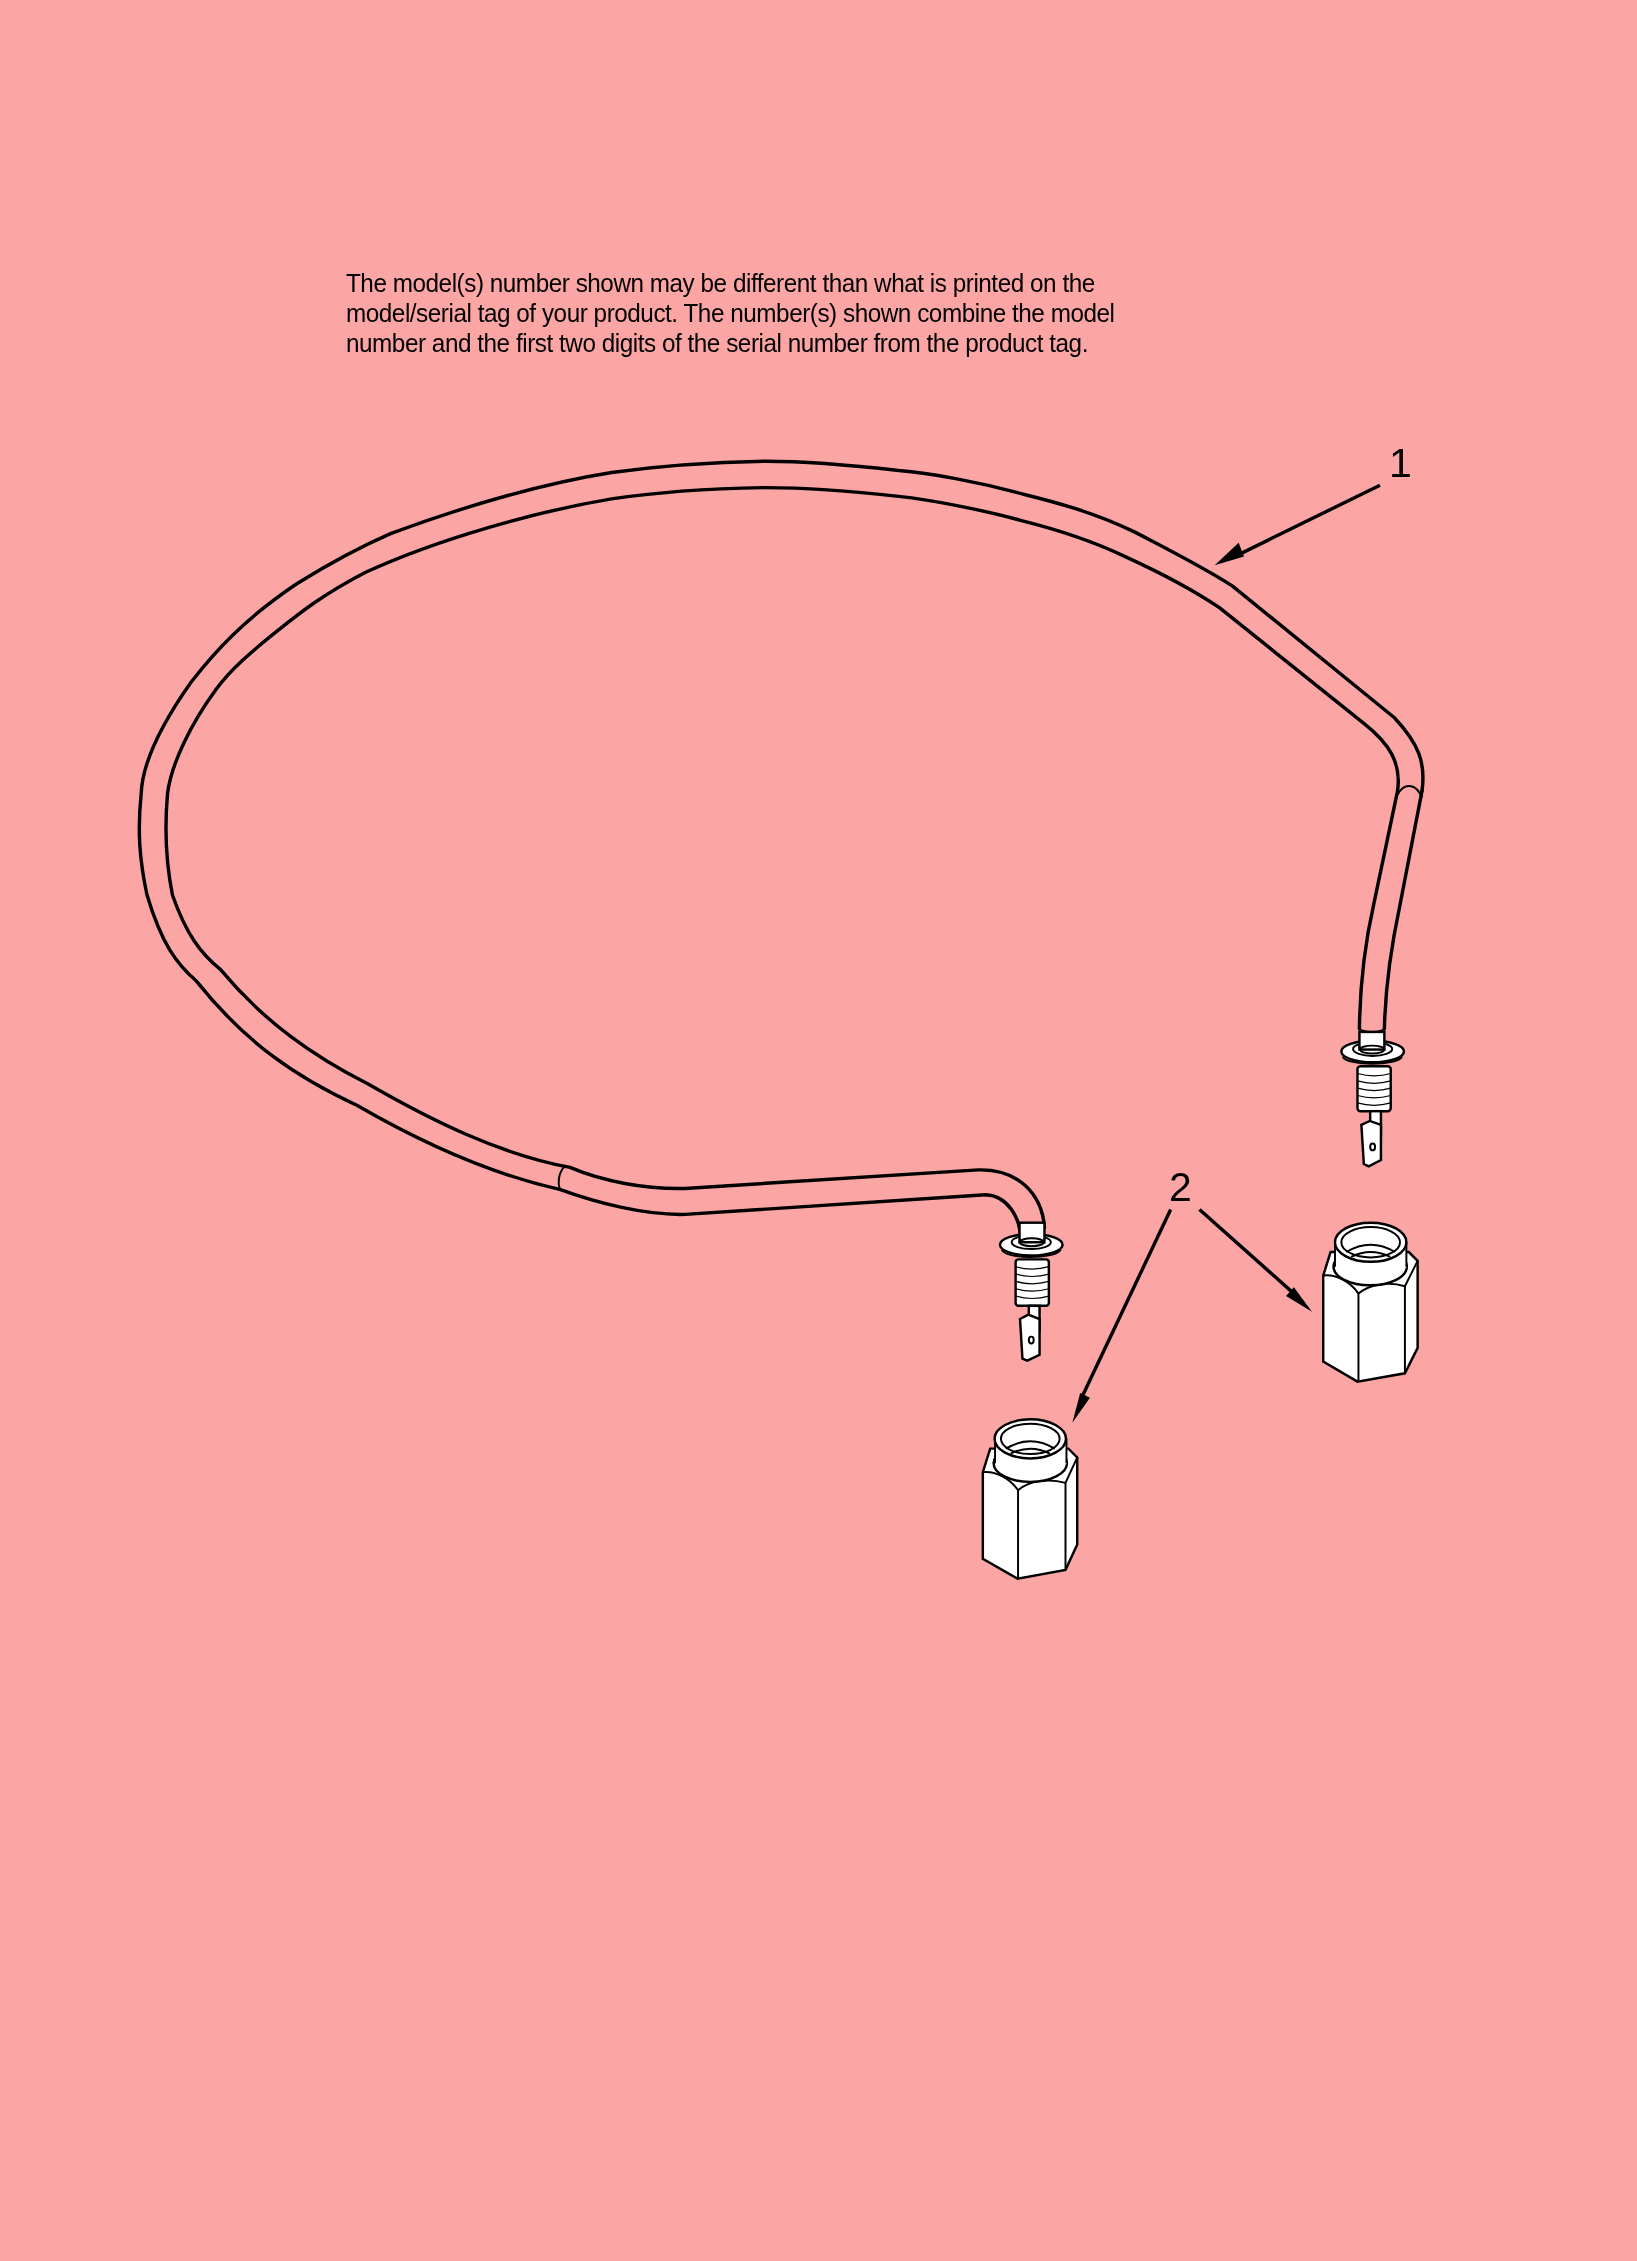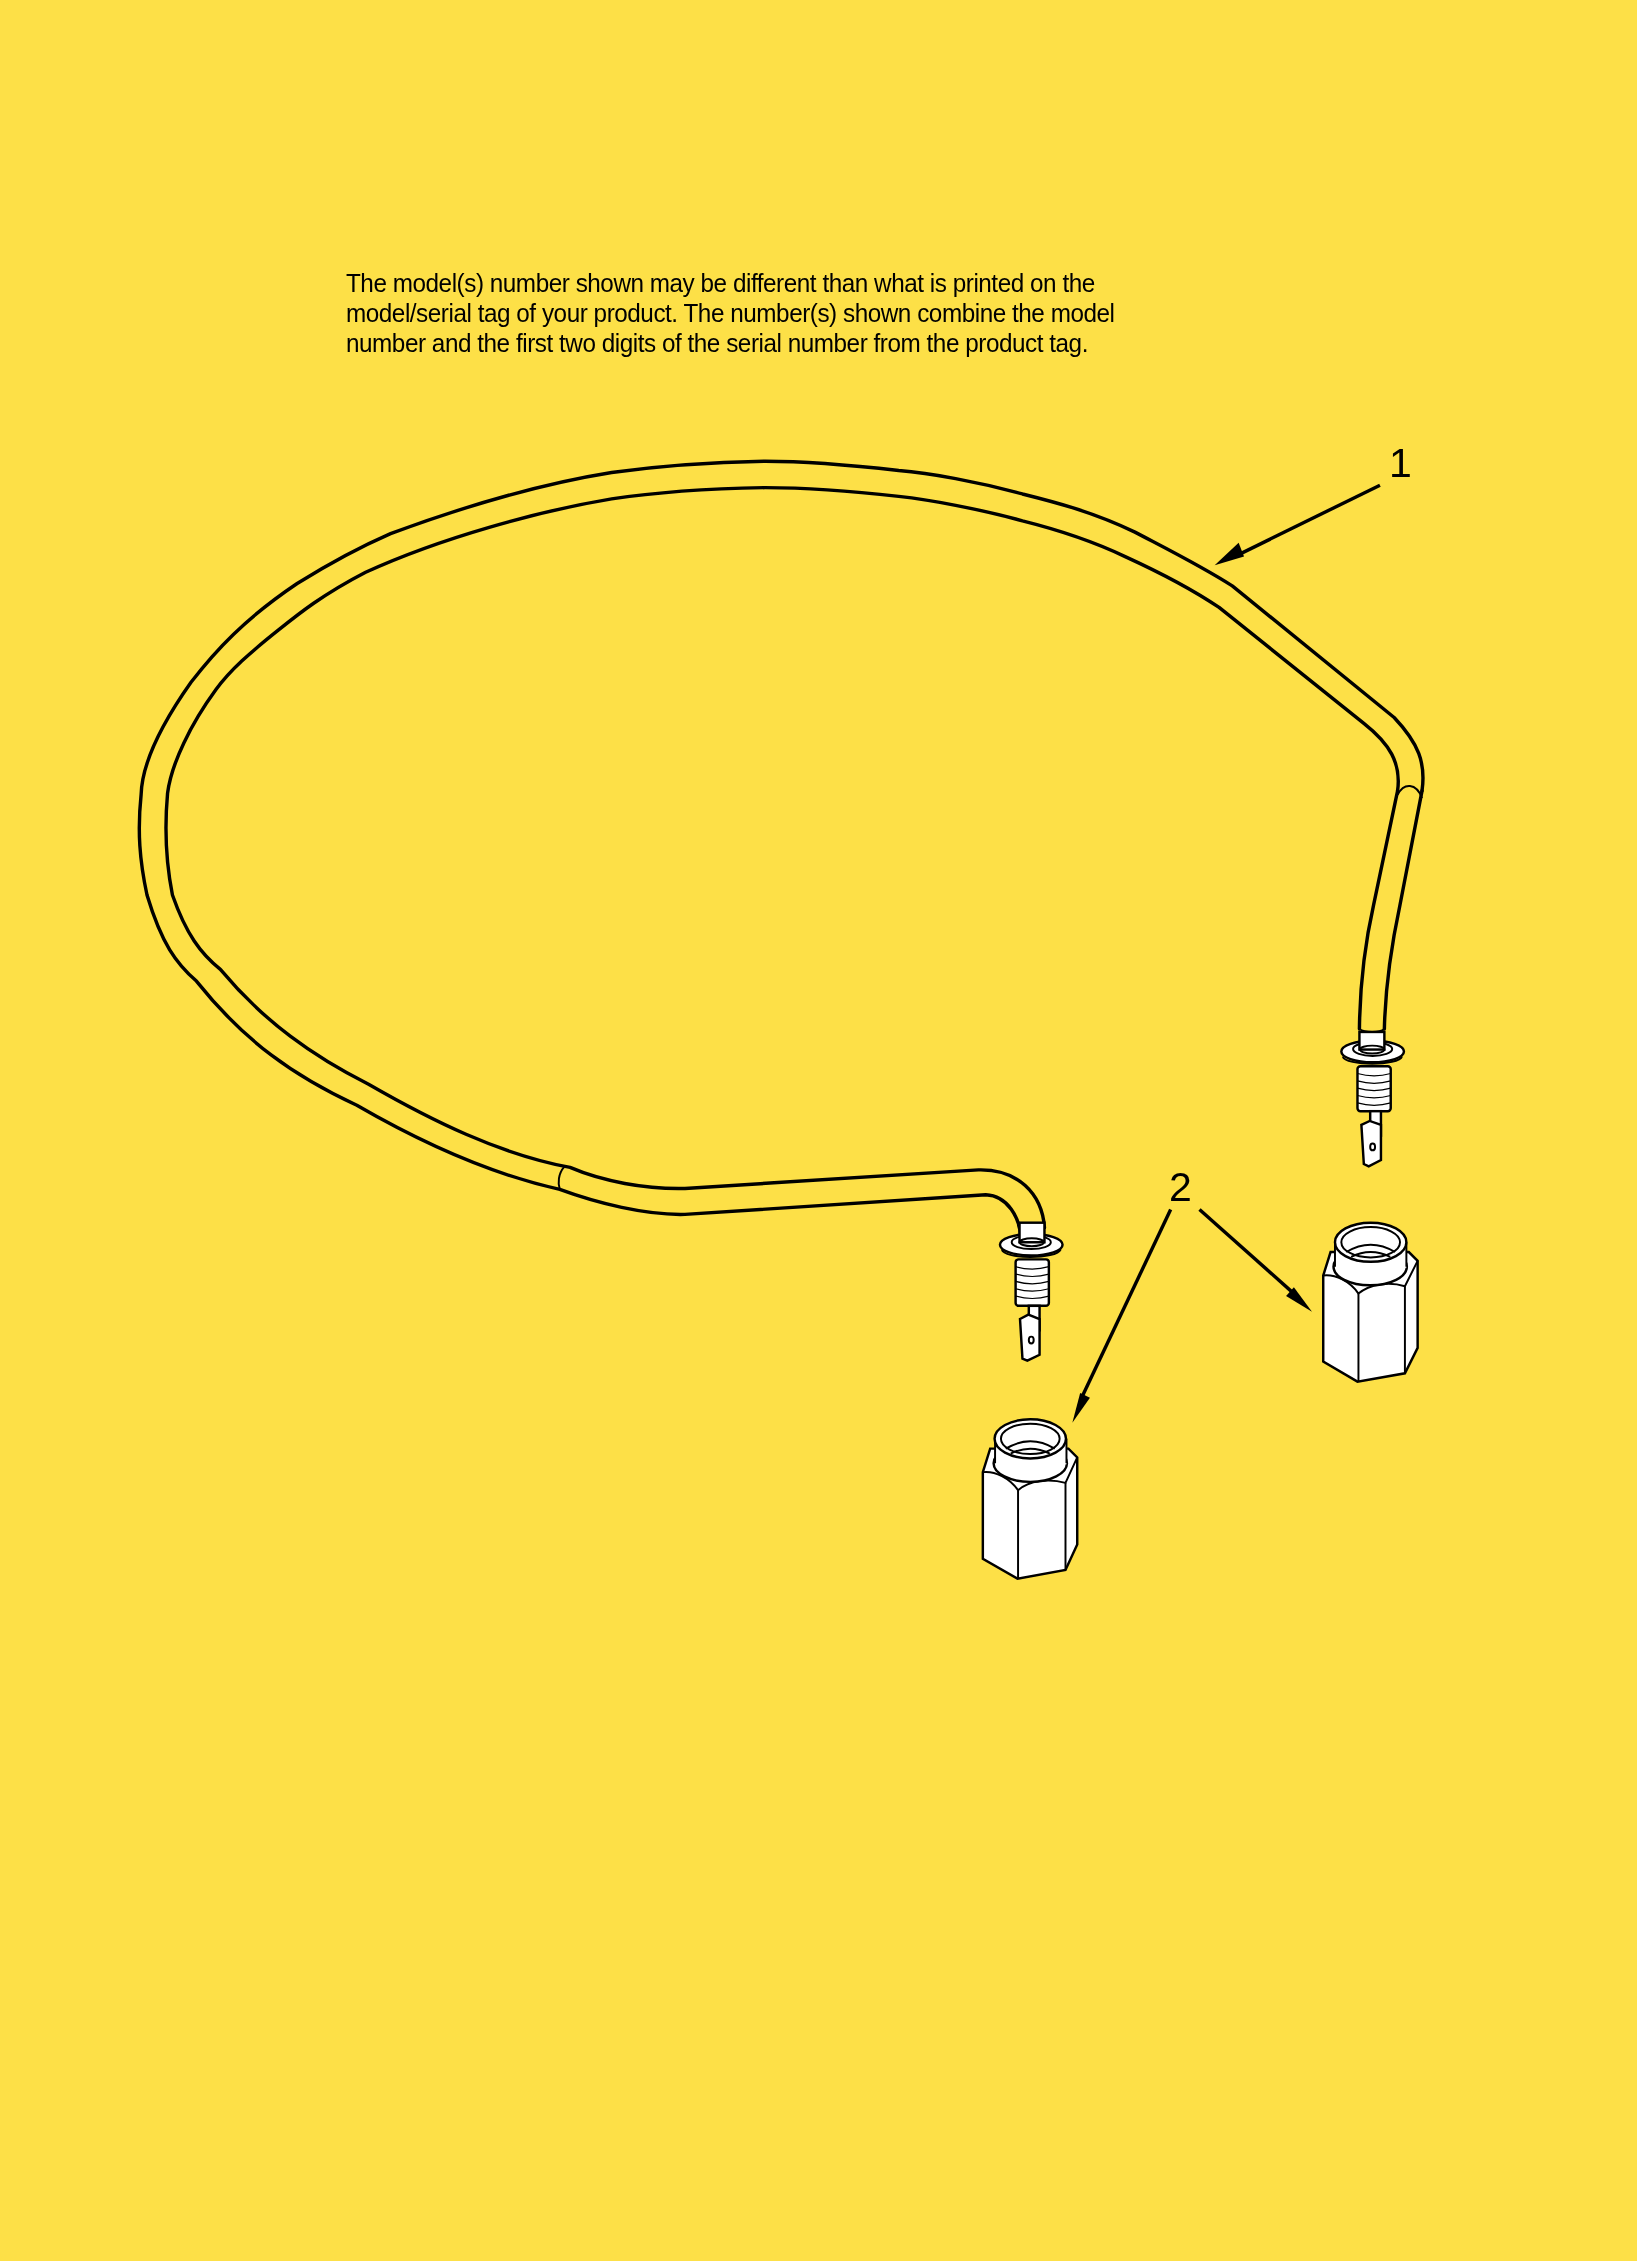--- a/index.html
+++ b/index.html
@@ -1,17 +1,17 @@
 <!DOCTYPE html>
 <html style="font-size:7.8px"><head>
 <meta charset="utf-8">
 <style>
   html, body { margin: 0; padding: 0; background: #ffffff; }
   body { width: 1638px; height: 2261px; position: relative; overflow: hidden; }
-  .page { position: absolute; left: 0; top: 0; width: 1638px; height: 2261px; background: #fde047; }
+  .page { position: absolute; left: 0; top: 0; width: 1638px; height: 2261px; background: #fca5a5; }
   .disclaimer {
     position: absolute; left: 346px; top: 268px; width: 1076px;
     font-family: "Liberation Sans", sans-serif; font-size: 26.4px; line-height: 30px;
     color: #000000; letter-spacing: -0.5px; transform: scaleX(0.92); transform-origin: left top;
   }
   .disclaimer span { display: block; white-space: nowrap; }
   .callout {
     position: absolute; font-family: "Liberation Sans", sans-serif; font-size: 41px;
     color: #000000; line-height: 1;
   }

